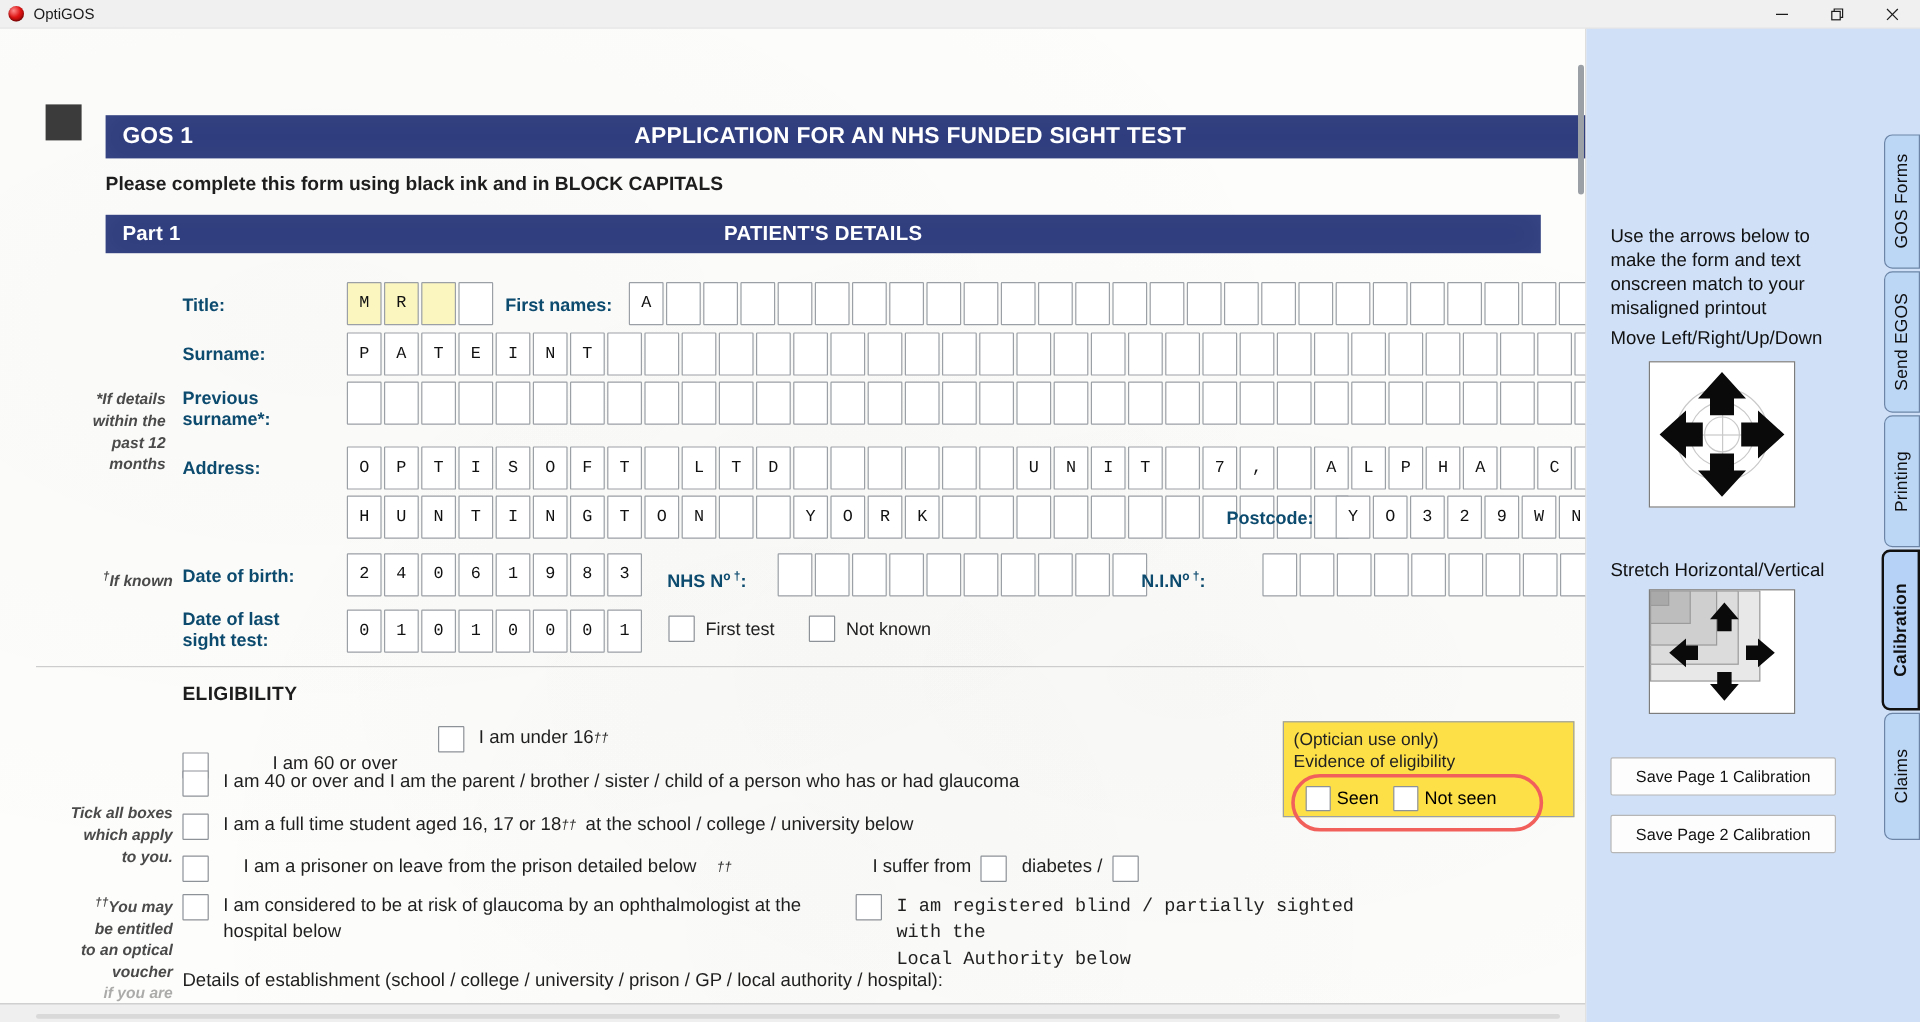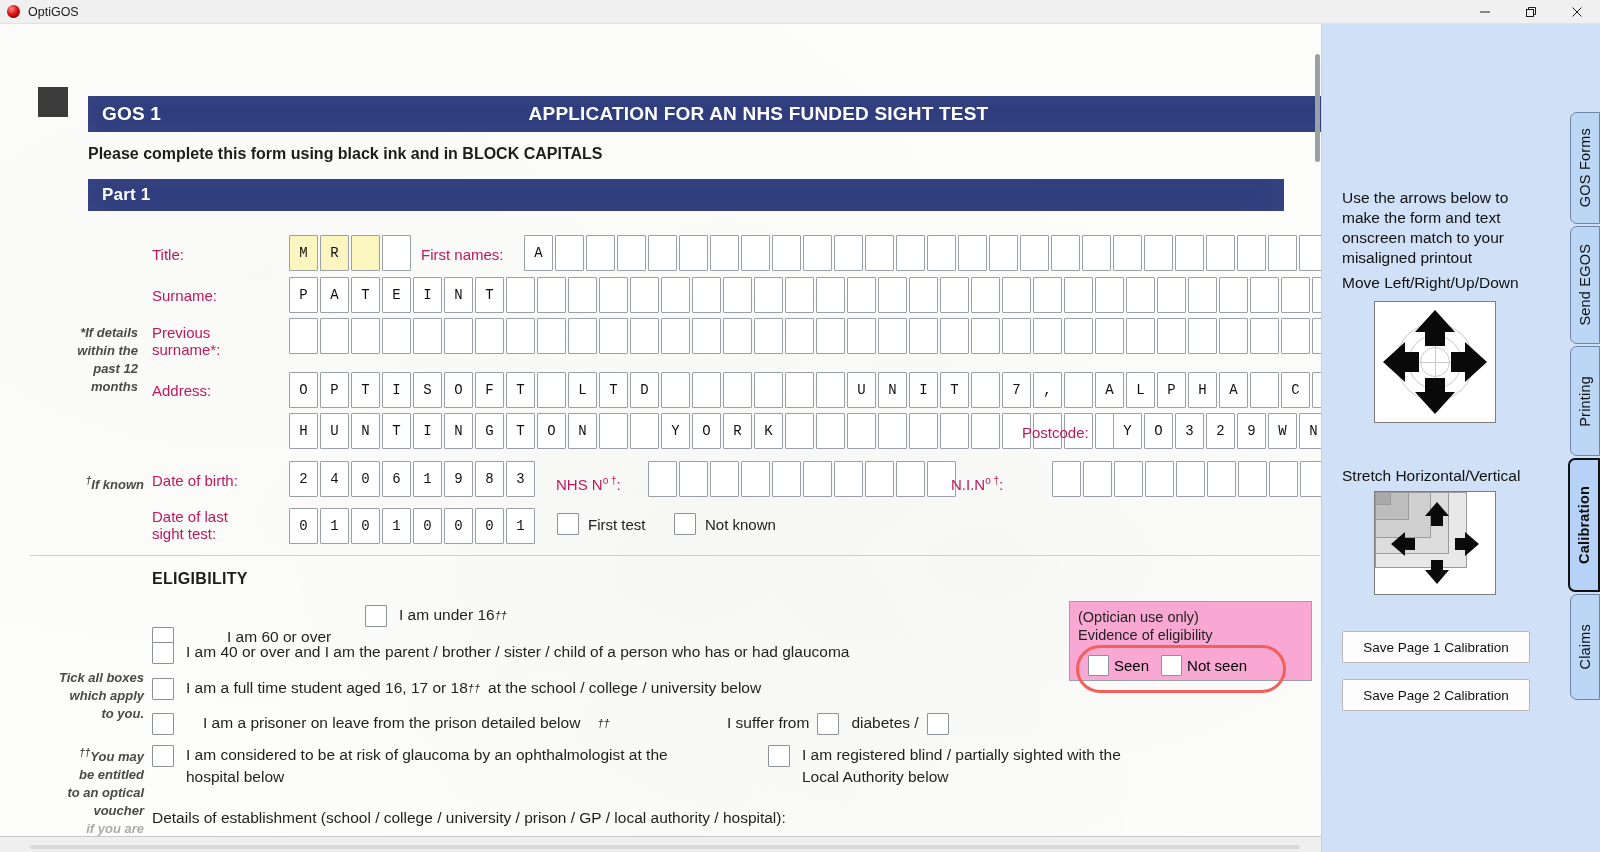--- a/index.html
+++ b/index.html
@@ -78,21 +78,21 @@
   .bb-center{ position:absolute; left:0; right:0; text-align:center; }
   .bb-right { position:absolute; right:14px; }
 
   #instruction {
     position: absolute; left: 88px; top: 121px;
     font-size: 16px; font-weight: bold; color: #1d1d1d;
   }
 
   
   .f-label {
-    position: absolute; font-size: 15px; color: #be185d; font-weight: 400;
+    position: absolute; font-size: 15px; color: #0c4a6e; font-weight: 700;
     line-height: 17px;
   }
   .f-note {
     position: absolute; font-size: 13px; color: #4a4a4a;
     font-style: italic; font-weight: bold; text-align: right; line-height: 18px;
   }
 
   
   .comb { position: absolute; display: flex; }
   .cell {
@@ -123,21 +123,21 @@
   .elig-line {
     position: absolute; display: flex; align-items: flex-start;
     font-size: 15.5px; color: #1f1f1f; line-height: 22px;
   }
   .elig-line .cbox { margin-right: 12px; flex: 0 0 auto; margin-top: 1px; }
   sup.dag { font-size: 11px; vertical-align: super; font-style: italic; }
 
   
   #optician-box {
     position: absolute; left: 1069px; top: 577px; width: 243px; height: 80px;
-    border: 1px solid #9ba0a6; background: #f9a8d4;
+    border: 1px solid #9ba0a6; background: #fde047;
     padding: 6px 8px; font-size: 14.5px; color: #222; line-height: 18px;
   }
   #red-oval {
     position: absolute; left: 1076px; top: 621px; width: 210px; height: 48px;
     border: 3px solid #f2605c; border-radius: 26px; pointer-events: none;
   }
   .seen-row { position: absolute; left: 1088px; top: 631px; display: flex; align-items: center; font-size: 15px; }
   .seen-row .cbox { width: 21px; height: 21px; margin-right: 5px; }
   .seen-row .gap { width: 12px; }
 
@@ -271,20 +271,21 @@
     <div class="bluebar" id="bar-gos1">
       <div class="bb-left">GOS 1</div>
       <div class="bb-center">APPLICATION FOR AN NHS FUNDED SIGHT TEST</div>
       <div class="bb-right">06/20</div>
     </div>
 
     <div id="instruction">Please complete this form using black ink and in BLOCK CAPITALS</div>
 
     <div class="bluebar" id="bar-part1">
       <div class="bb-left">Part 1</div>
+      <div class="bb-center">PATIENT'S DETAILS</div>
     </div>
 
     <div class="f-note" style="left:20px; top:300px; width:118px;">
       <div>*If details</div>
       <div>within the</div>
       <div>past 12</div>
       <div>months</div>
     </div>
     <div class="f-note" style="left:20px; top:448px; width:124px;">
       <span style="font-size:10px; vertical-align:super;">†</span><span>If known</span>
@@ -599,21 +600,21 @@
       <span class="cbox"></span>
       <span style="margin:0 8px 0 0;">diabetes /</span>
       <span class="cbox"></span>
     </div>
 
     <div class="elig-line" style="left:152px; top:720px; width:560px;">
       <span class="cbox"></span>
       <span>I am considered to be at risk of glaucoma by an ophthalmologist at the hospital below</span>
     </div>
 
-    <div class="elig-line" style="left:768px; top:720px; width:460px;">
+    <div class="elig-line" style="left:713px; top:720px; width:460px;font-family:Liberation Mono, monospace;">
       <span class="cbox"></span>
       <span>
         <span>I am registered blind / partially sighted with the</span><br>
         <span>Local Authority below</span>
       </span>
     </div>
 
     <div id="details-line">Details of establishment (school / college / university / prison / GP / local authority / hospital):</div>
 
     <div id="optician-box">

